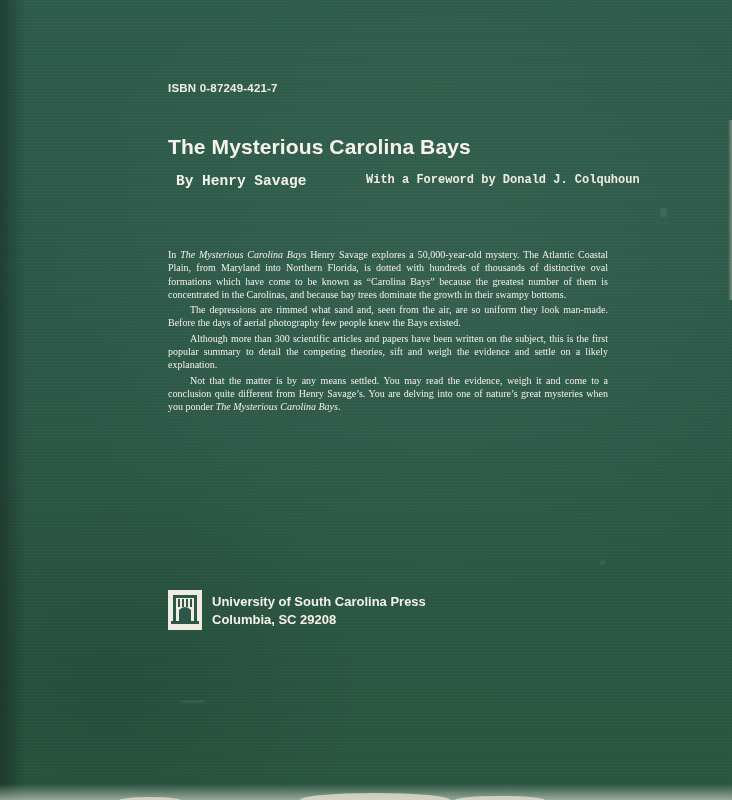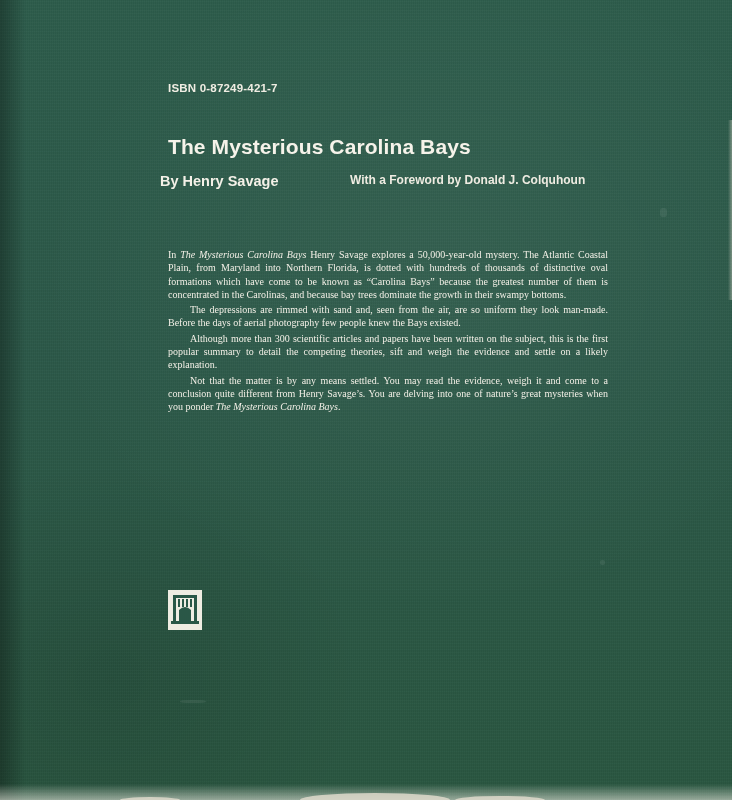--- a/index.html
+++ b/index.html
@@ -93,24 +93,24 @@
     top: 135px;
     font-family: "Liberation Sans", sans-serif;
     font-size: 21px;
     font-weight: bold;
     letter-spacing: .1px;
     color: #f6f3ea;
   }
 
   .byline-row {
     position: absolute;
-    left: 160px;
+    left: 176px;
     top: 172px;
     width: 420px;
-    font-family: Liberation Sans, sans-serif;
+    font-family: Liberation Mono, monospace;
   }
   .author {
     font-size: 14.5px;
     font-weight: bold;
     color: #f4f1e8;
   }
   .foreword {
     position: absolute;
     left: 142px;
     top: 1px;
@@ -173,21 +173,21 @@
 
   <div class="title">The Mysterious Carolina Bays</div>
 
   <div class="byline-row">
     <span class="author">By Henry Savage</span>
     <span class="foreword">With a Foreword by Donald J. Colquhoun</span>
   </div>
 
   <div class="blurb">
     <p><span>In </span><i>The Mysterious Carolina Bays</i><span> Henry Savage explores a 50,000-year-old mystery. The Atlantic Coastal Plain, from Maryland into Northern Florida, is dotted with hundreds of thousands of distinctive oval formations which have come to be known as “Carolina Bays” because the greatest number of them is concentrated in the Carolinas, and because bay trees dominate the growth in their swampy bottoms.</span></p>
-    <p class="indent">The depressions are rimmed with sand and, seen from the air, are so uniform they look man-made. Before the days of aerial photography few people knew the Bays existed.</p>
+    <p class="indent">The depressions are rimmed what sand and, seen from the air, are so uniform they look man-made. Before the days of aerial photography few people knew the Bays existed.</p>
     <p class="indent">Although more than 300 scientific articles and papers have been written on the subject, this is the first popular summary to detail the competing theories, sift and weigh the evidence and settle on a likely explanation.</p>
     <p class="indent"><span>Not that the matter is by any means settled. You may read the evidence, weigh it and come to a conclusion quite different from Henry Savage’s. You are delving into one of nature’s great mysteries when you ponder </span><i>The Mysterious Carolina Bays</i><span>.</span></p>
   </div>
 
   <div class="publisher">
     <div class="logo">
       <svg width="34" height="40" viewBox="0 0 34 40" aria-hidden="true">
         <rect x="0" y="0" width="34" height="40" fill="#efece2"></rect>
         <g fill="#2a5747">
           <rect x="5" y="7" width="3" height="26"></rect>
@@ -195,20 +195,24 @@
           <rect x="5" y="5" width="24" height="3"></rect>
           <rect x="3" y="31" width="28" height="3"></rect>
           <path d="M11 33 L11 20 Q17 14 23 20 L23 33 Z"></path>
           <rect x="10" y="9" width="2" height="8"></rect>
           <rect x="14" y="9" width="2" height="8"></rect>
           <rect x="18" y="9" width="2" height="8"></rect>
           <rect x="22" y="9" width="2" height="8"></rect>
         </g>
       </svg>
     </div>
+    <div class="pub-lines">
+      <div>University of South Carolina Press</div>
+      <div>Columbia, SC 29208</div>
+    </div>
   </div>
 
   <div class="scuff scuff-1"></div>
   <div class="scuff scuff-2"></div>
   <div class="scuff scuff-3"></div>
 
   <div class="bottom-wear"></div>
   <div class="edge-nick nick-a"></div>
   <div class="edge-nick nick-b"></div>
   <div class="edge-nick nick-c"></div>

